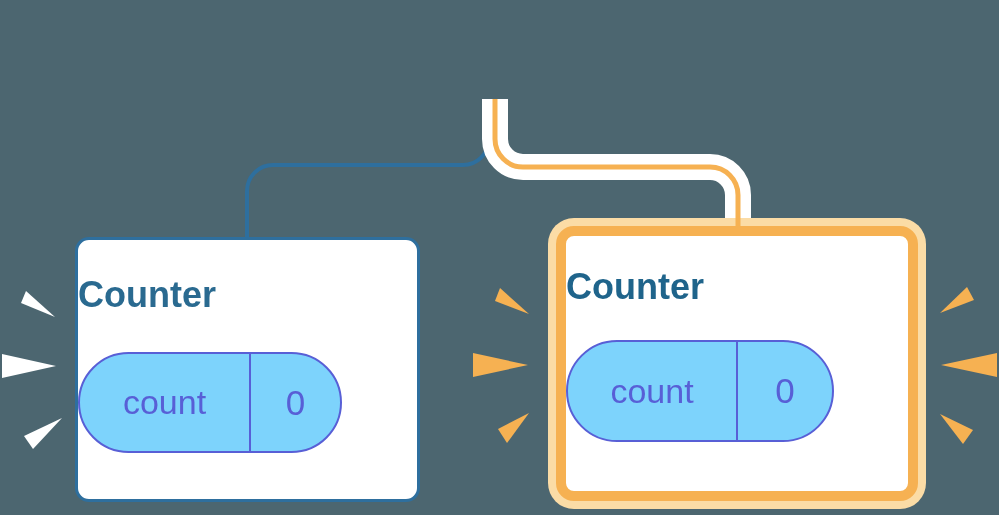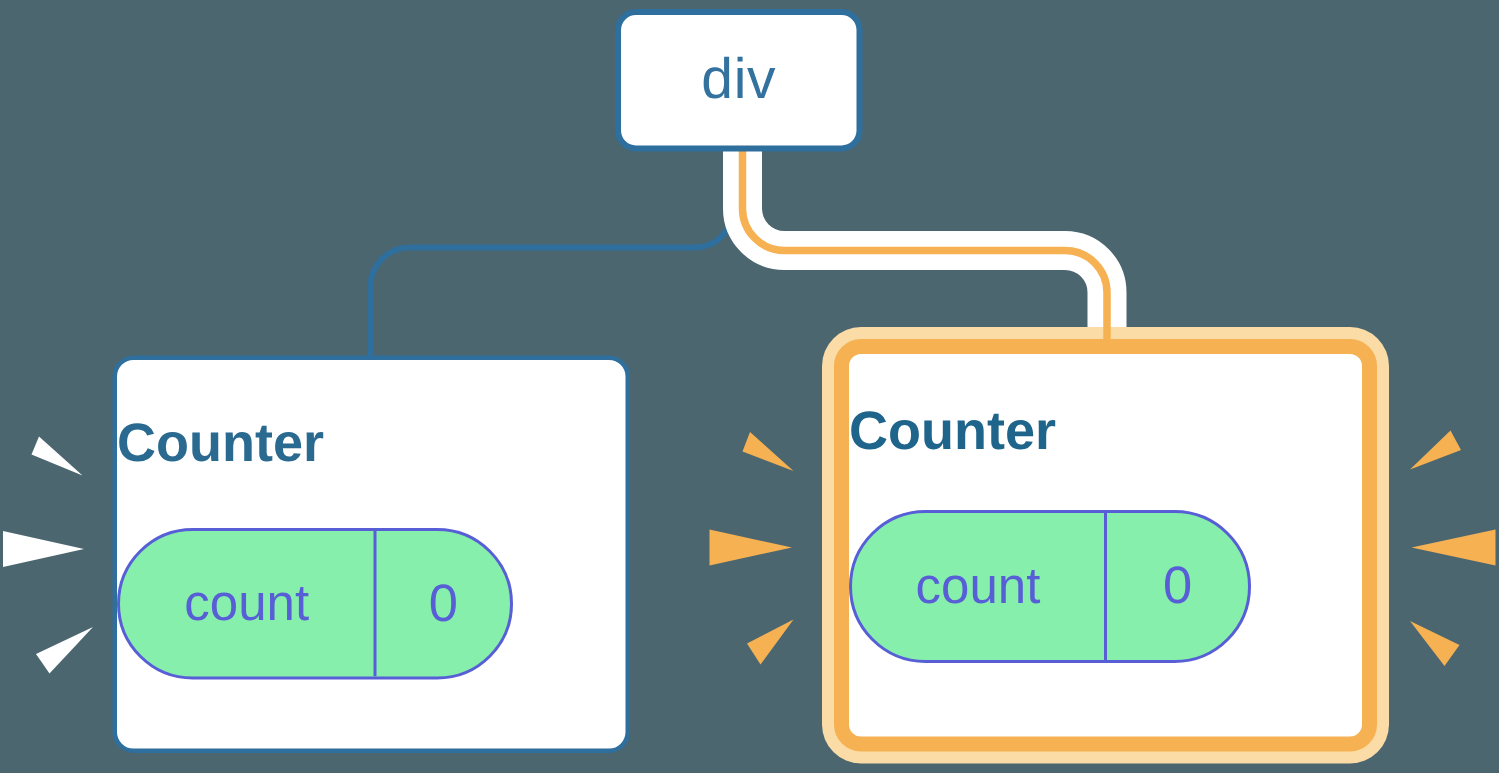--- a/index.html
+++ b/index.html
@@ -68,21 +68,21 @@
   .card-right .card-title{font-weight:800;color:#1F648B;margin-top:30px;}
   
   .pill{
     box-sizing:border-box;
     margin-top:36px;
     width:264px;height:101px;
     border:2.5px solid #585FD6;
     border-radius:60px;
     display:flex;align-items:stretch;
     overflow:hidden;
-    background:#86efac;
+    background:#7dd3fc;
   }
   .card-right .pill{
     margin-top:32px;
     width:268px;height:102px;
   }
   .pill .key{
     flex:1;
     display:flex;align-items:center;justify-content:center;
     font-size:34px;color:#585FD6;
   }
@@ -135,17 +135,14 @@
       <polygon points="529,413 498,429 507,443"></polygon>
     </g>
 
     <g fill="#F6B152">
       <polygon points="967,287 974,300 940,313"></polygon>
       <polygon points="997,353 997,377 941,365"></polygon>
       <polygon points="940,414 973,430 963,444"></polygon>
     </g>
   </svg>
 
-  <div class="root-node">
-    <span class="label">div</span>
-  </div>
 
 </div>
 
 </body></html>

